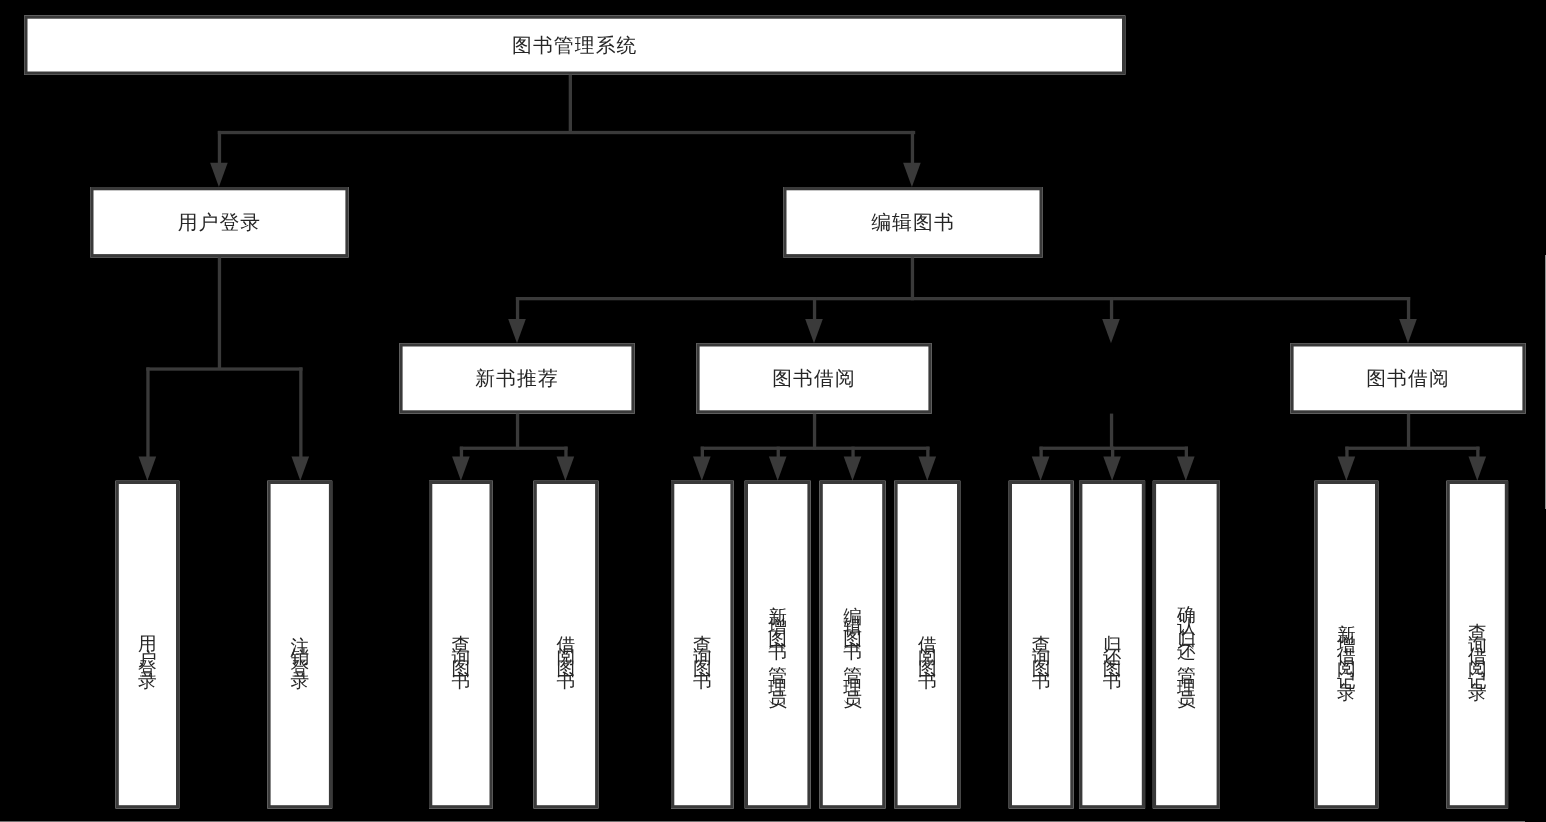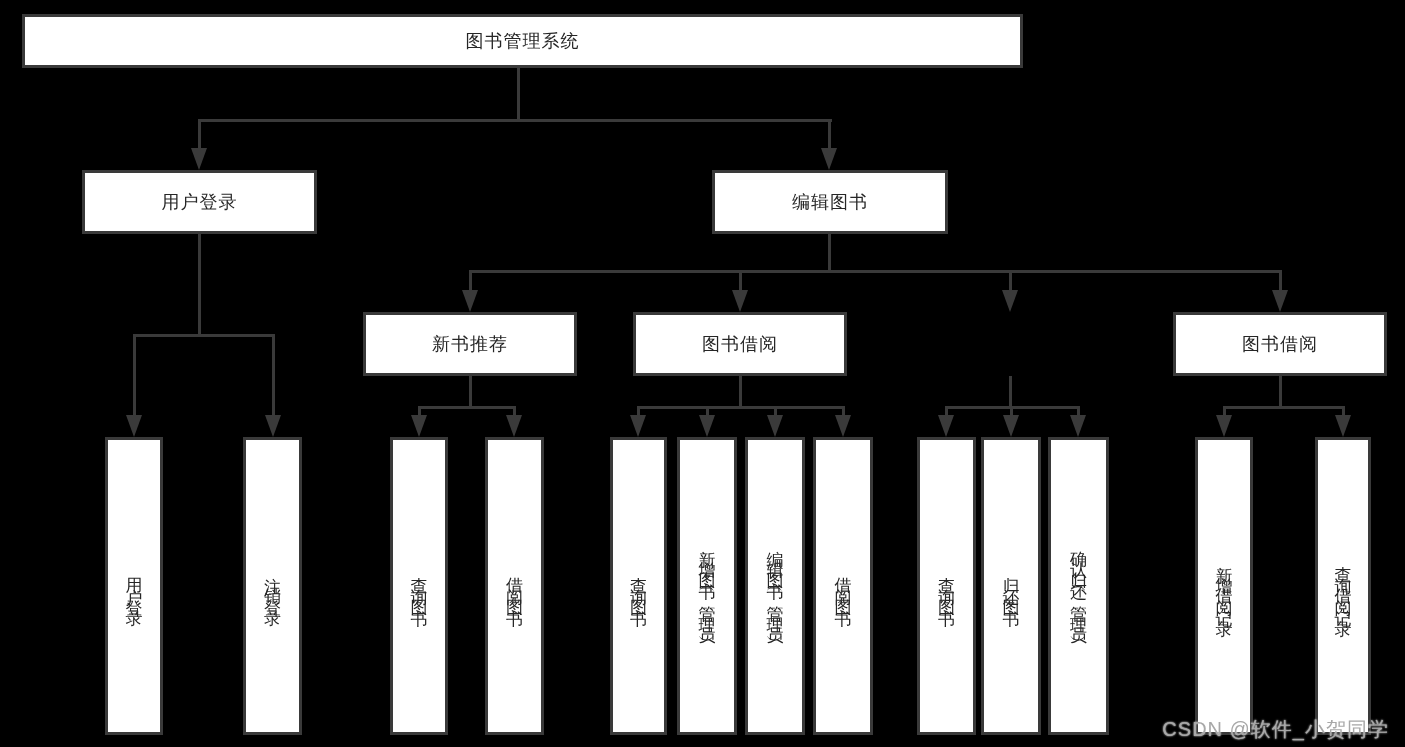--- a/index.html
+++ b/index.html
@@ -172,15 +172,14 @@
     <span>确认归还（管理员）</span>
   </div>
 
   <div class="vbox" style="left:1195px; top:437px; width:58px; height:298px;">
     <span>新增借阅记录</span>
   </div>
   <div class="vbox" style="left:1315px; top:437px; width:56px; height:298px;">
     <span>查询借阅记录</span>
   </div>
 
-  <div id="watermark">CSDN @软件_小贺同学</div>
 
 </div>
 
 </body></html>

